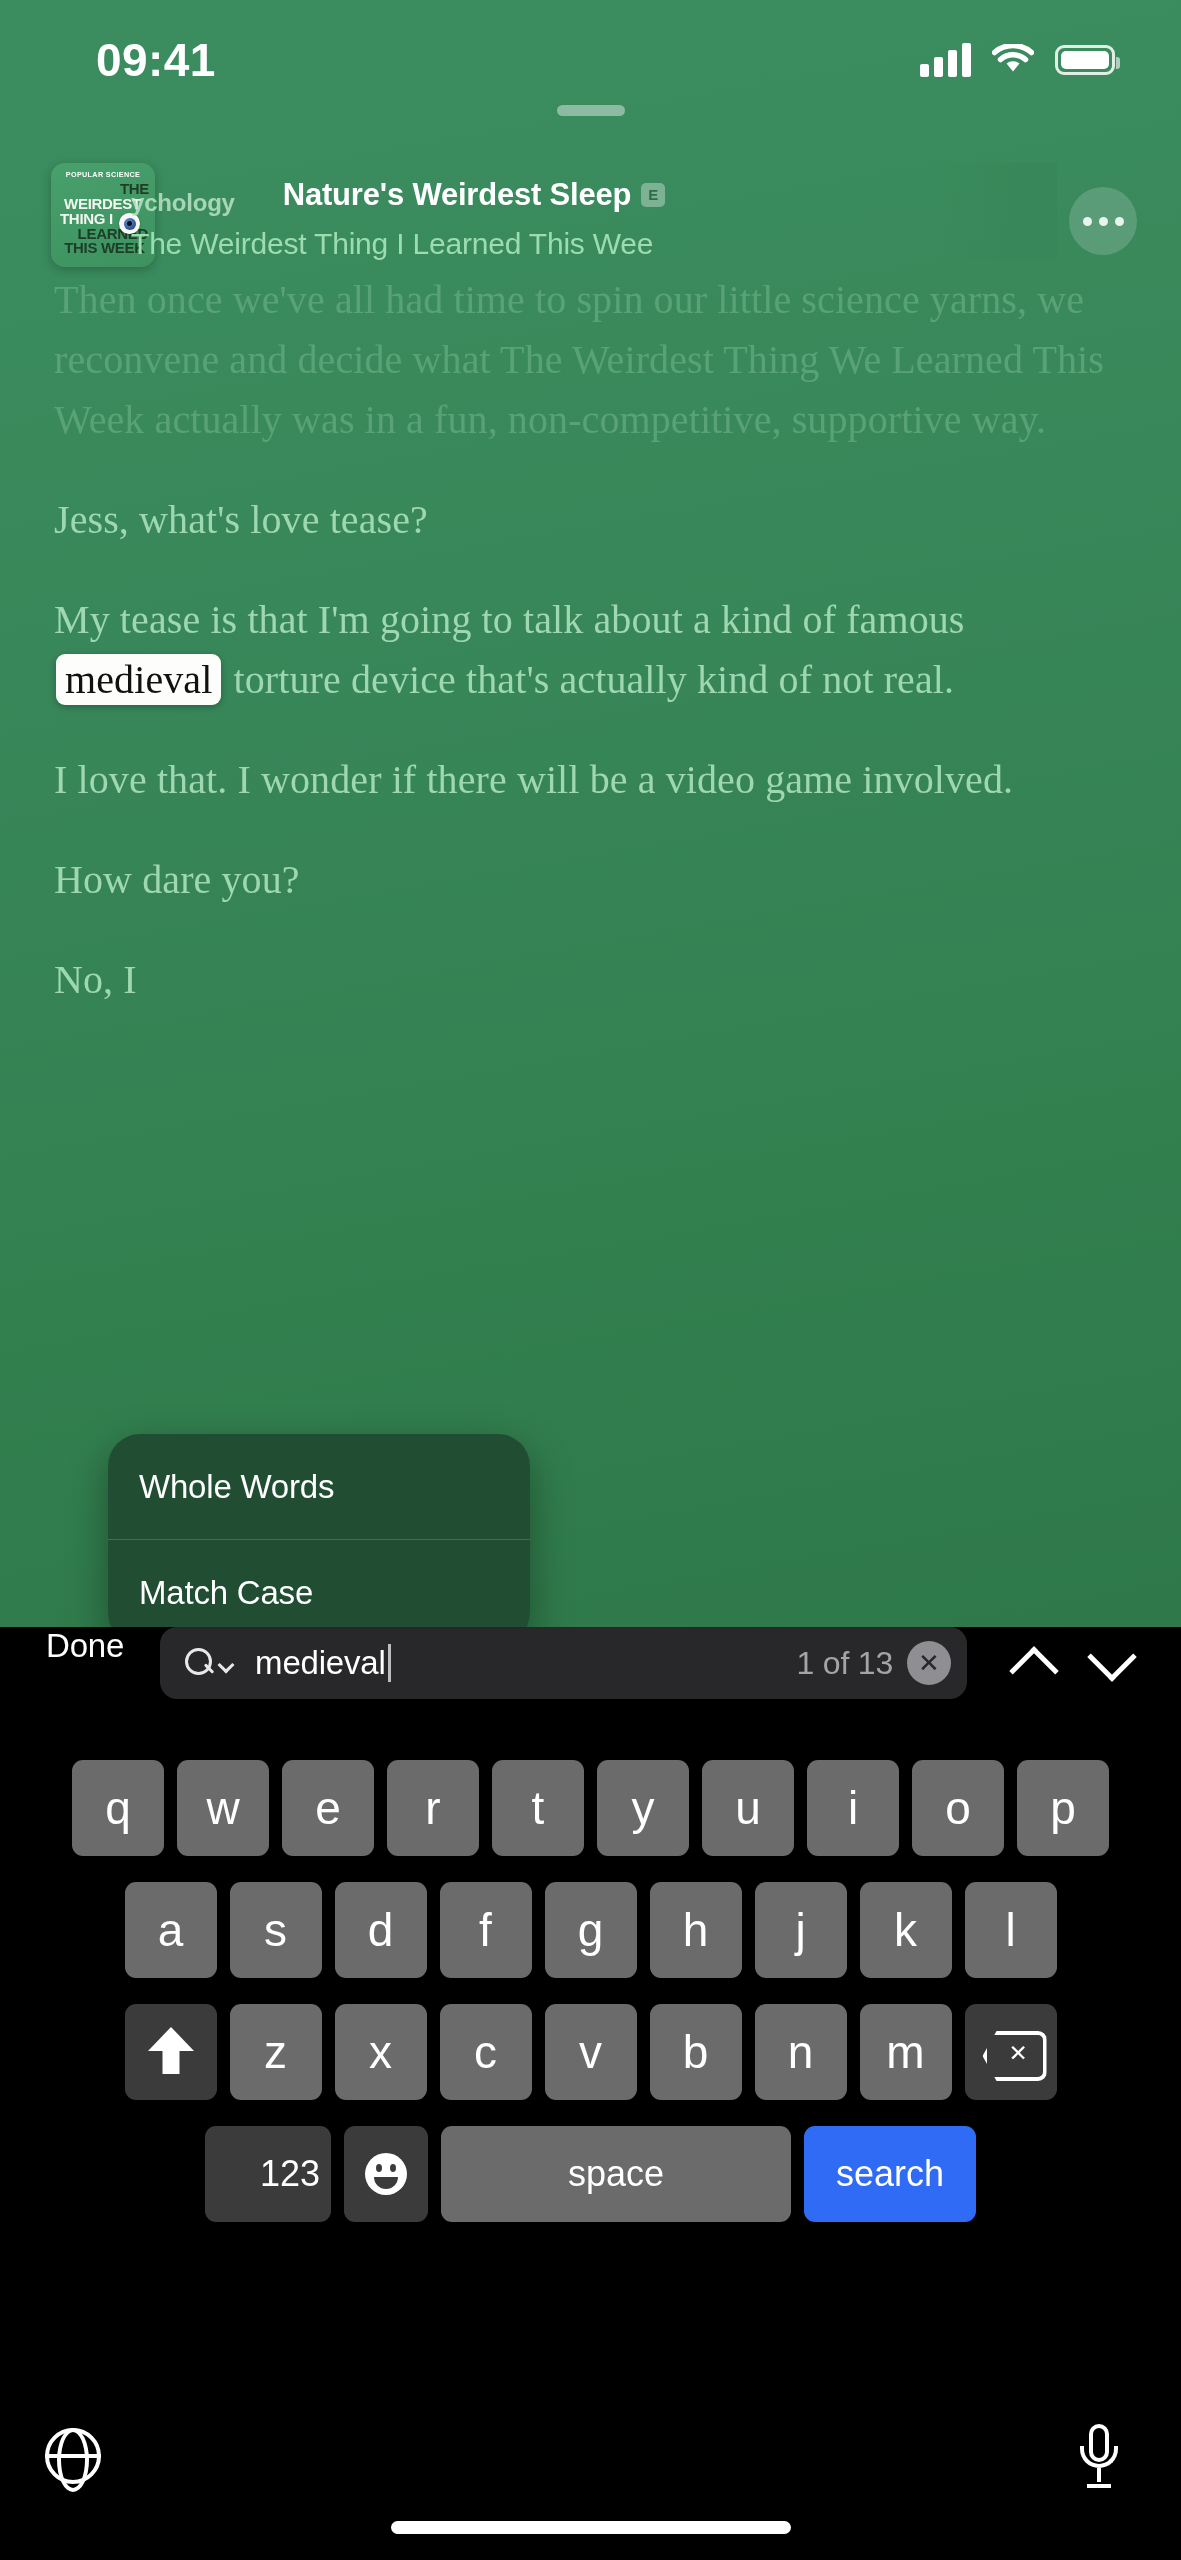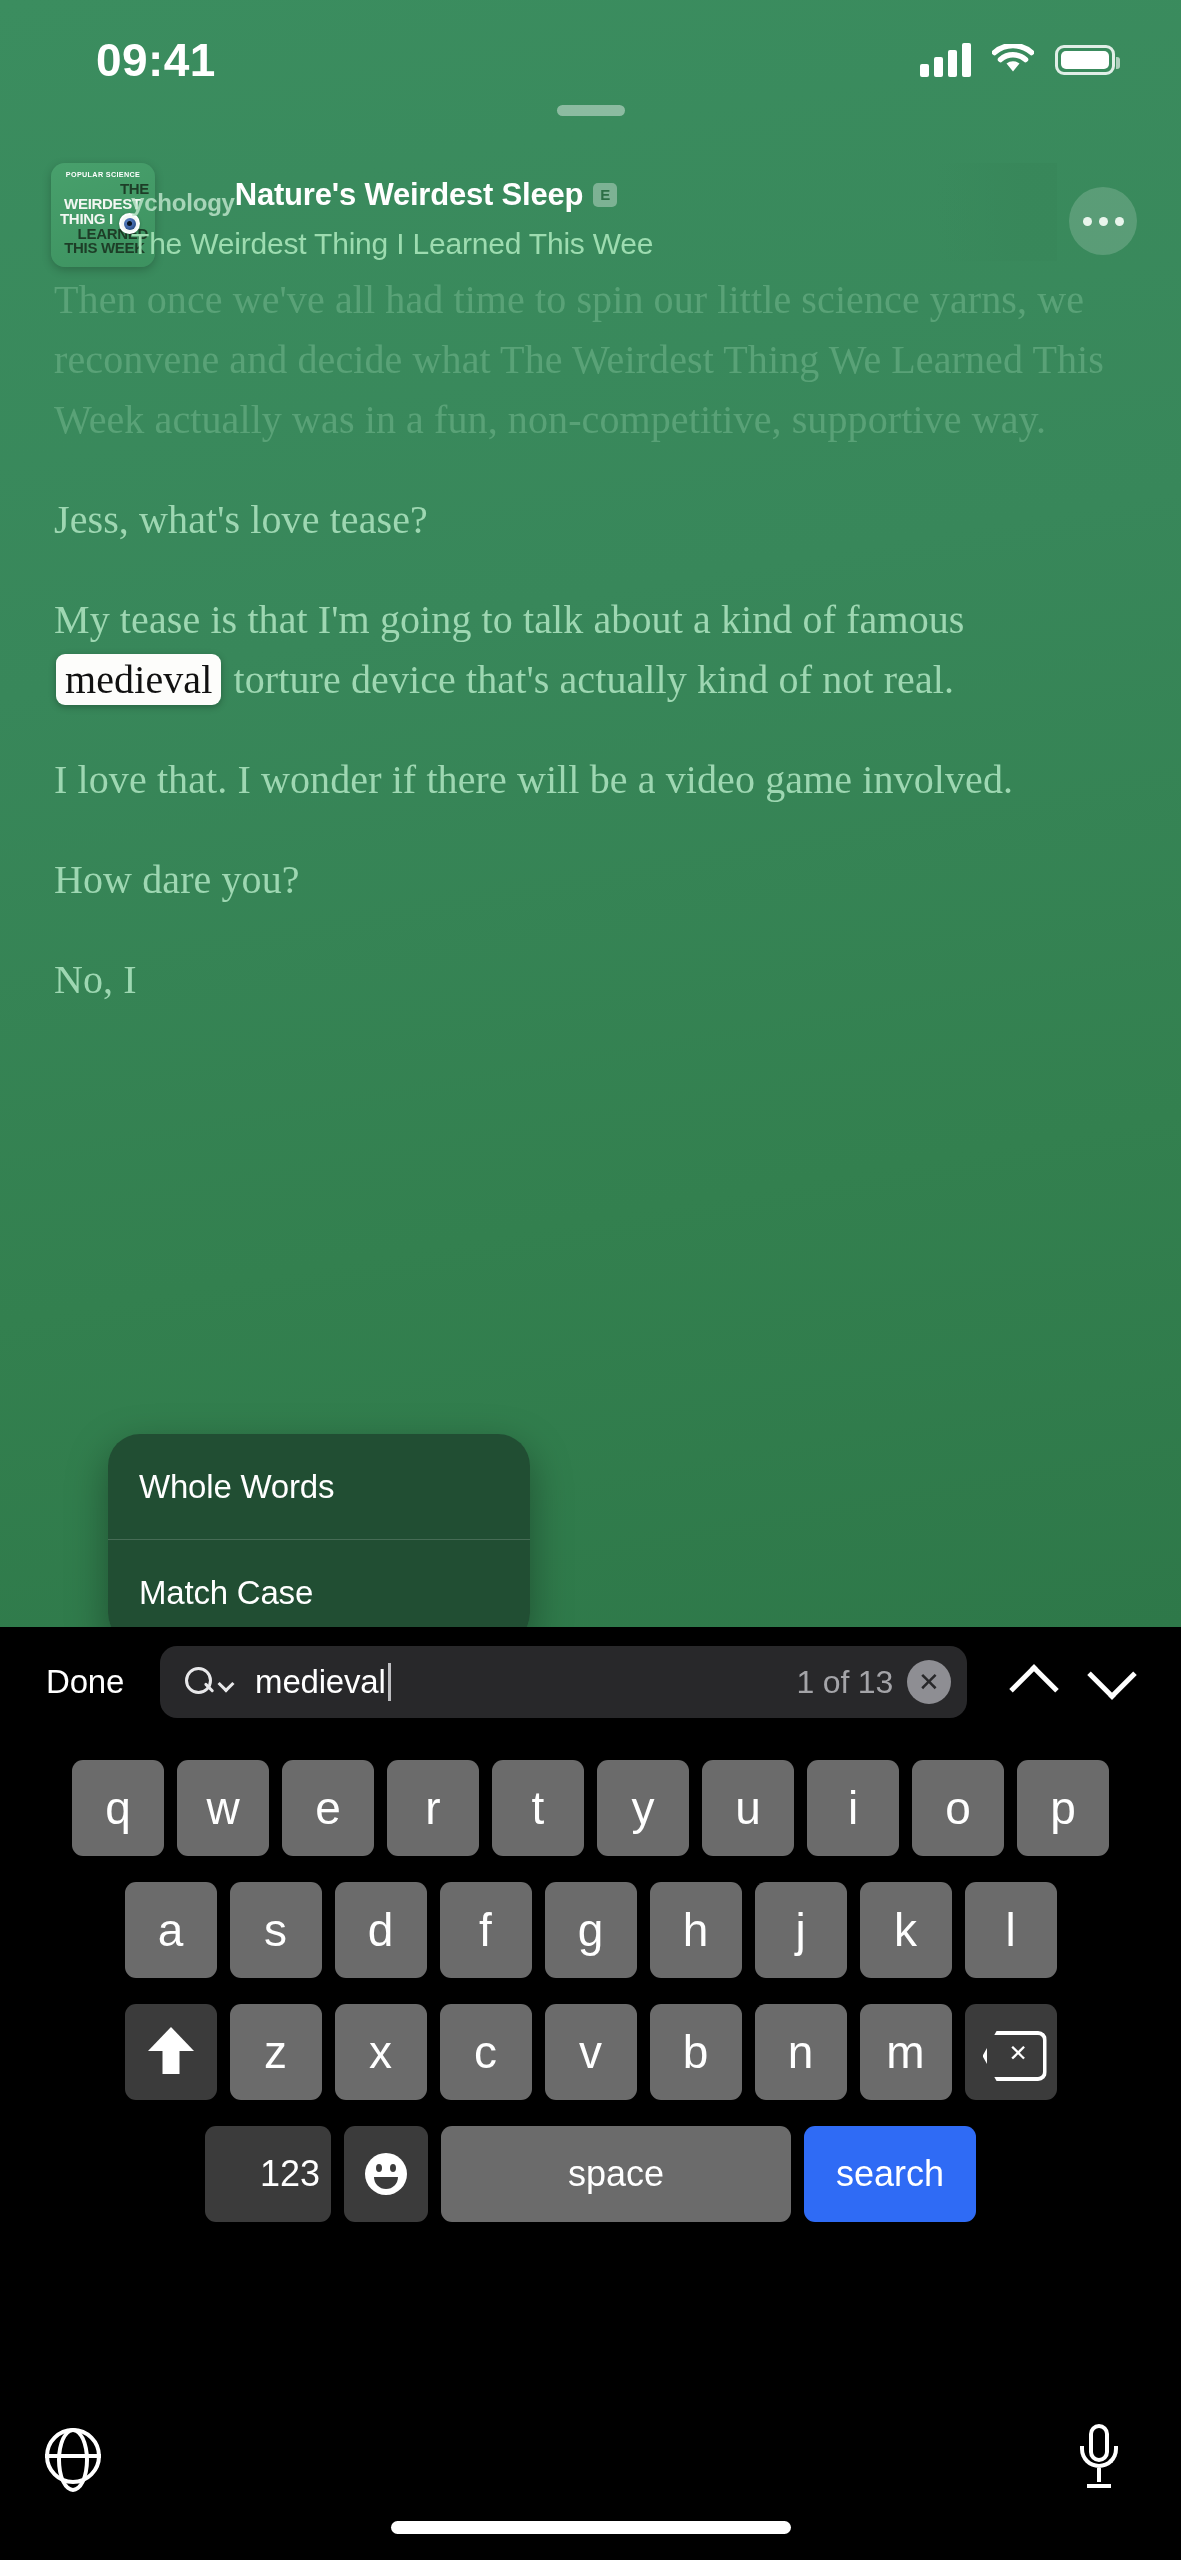--- a/index.html
+++ b/index.html
@@ -96,21 +96,21 @@
     flex:1; min-width:0; margin-left:-24px; padding-top:10px;
     position:relative; overflow:hidden;
   }
   .ep-row { display:flex; align-items:center; white-space:nowrap; }
   .ep-prev {
     font-size:24px; font-weight:700; color:#bfe6cc;
     letter-spacing:-.2px; opacity:.82;margin-top:16px;
   }
   .ep-title {
     font-size:31px; font-weight:700; color:#fff;
-    letter-spacing:-.2px; 
+    letter-spacing:-.2px; margin-left:48px;
   }
   .ep-badge {
     flex:none; margin-left:10px; width:24px; height:24px; border-radius:5px;
     background:rgba(255,255,255,.34); color:#2c6f45;
     font-size:15px; font-weight:700; line-height:24px; text-align:center;
   }
   .show-row { margin-top:10px; white-space:nowrap; }
   .show-name {
     font-size:30px; color:#9ddcb0; letter-spacing:-.2px;
     font-family:"Liberation Sans", sans-serif;
@@ -152,21 +152,21 @@
   }
   .ctx-item {
     height:105px; display:flex; align-items:center;
     padding:0 31px; color:#fff; font-size:33px; letter-spacing:-.2px;
   }
   .ctx-sep { height:1px; background:rgba(255,255,255,.17); }
 
   
   #findbar {
     position:absolute; left:0; top:1627px; width:1181px; height:110px;
-    background:#000; display:flex; align-items:center; padding:0 32px;
+    background:#000; display:flex; padding:0 32px;
   }
   .done-btn {
     color:#fff; font-size:33px; font-weight:400; letter-spacing:-.2px;
     padding:0 14px; flex:none;
   }
   .search-field {
     flex:1; height:72px; margin:0 26px 0 22px;
     background:#28282a; border-radius:17px;
     display:flex; align-items:center; padding:0 16px 0 24px;
   }

